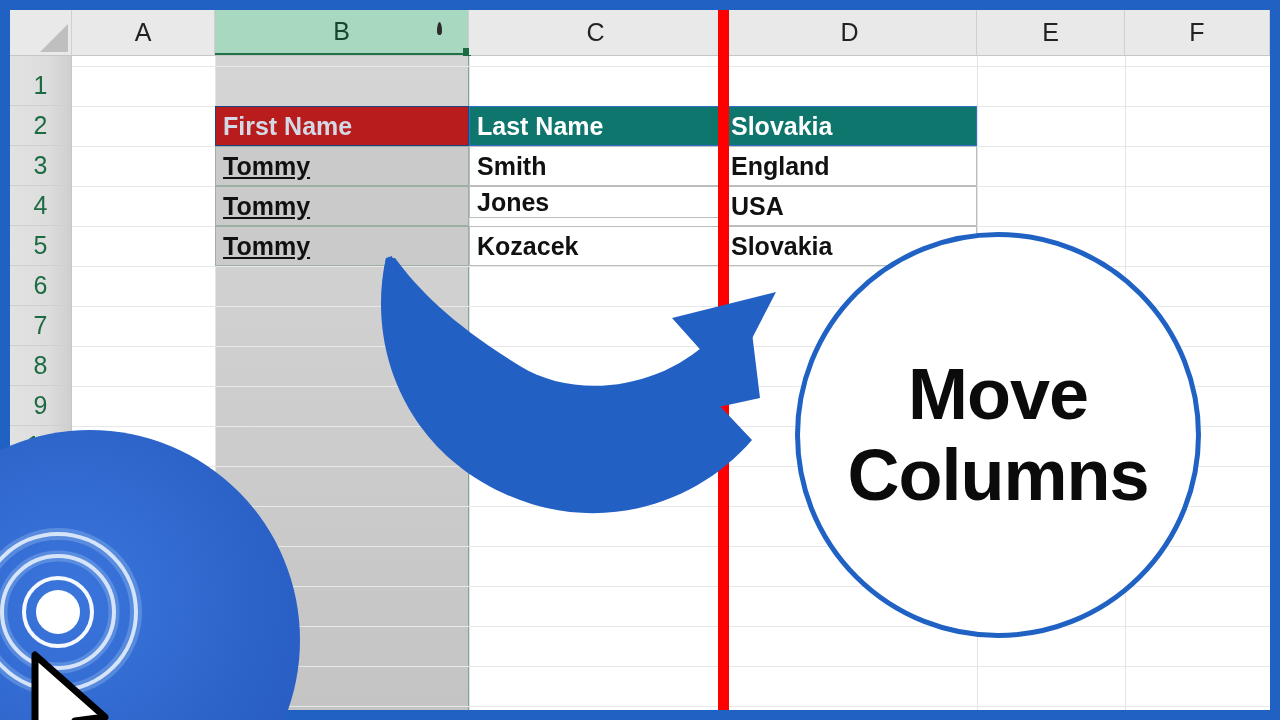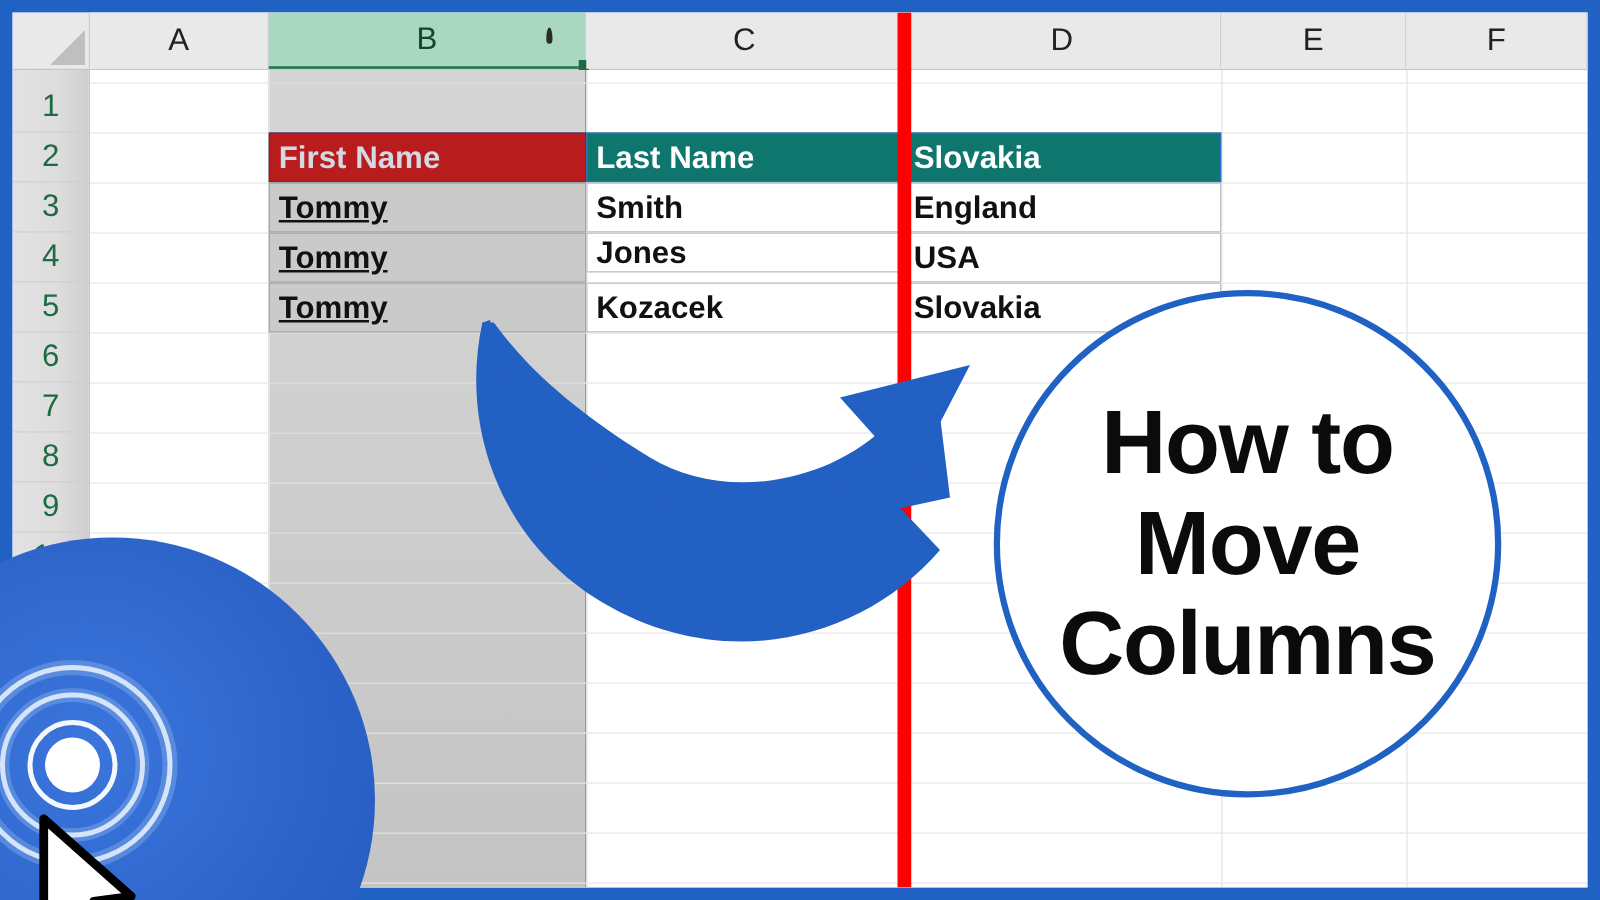--- a/index.html
+++ b/index.html
@@ -315,21 +315,20 @@
              C 580 540, 690 512, 752 440
              L 718 404
              L 776 292
              L 672 318
              L 706 356
              C 656 412, 566 428, 500 390
              C 436 352, 402 306, 392 256 Z" fill="#2360C4"></path>
   </svg>
 
   <div id="callout">
-    <div class="line">How to</div>
     <div class="line">Move</div>
     <div class="line">Columns</div>
   </div>
 
   <div id="logo">
     <svg width="420" height="420" viewBox="0 0 420 420">
       <g transform="translate(178,182)">
         <circle cx="0" cy="0" r="78" fill="none" stroke="#ffffff" stroke-width="4" opacity="0.95"></circle>
         <circle cx="0" cy="0" r="78" fill="none" stroke="#9CC0F2" stroke-width="12" opacity="0.35"></circle>
         <circle cx="0" cy="0" r="56" fill="none" stroke="#ffffff" stroke-width="4" opacity="0.95"></circle>

